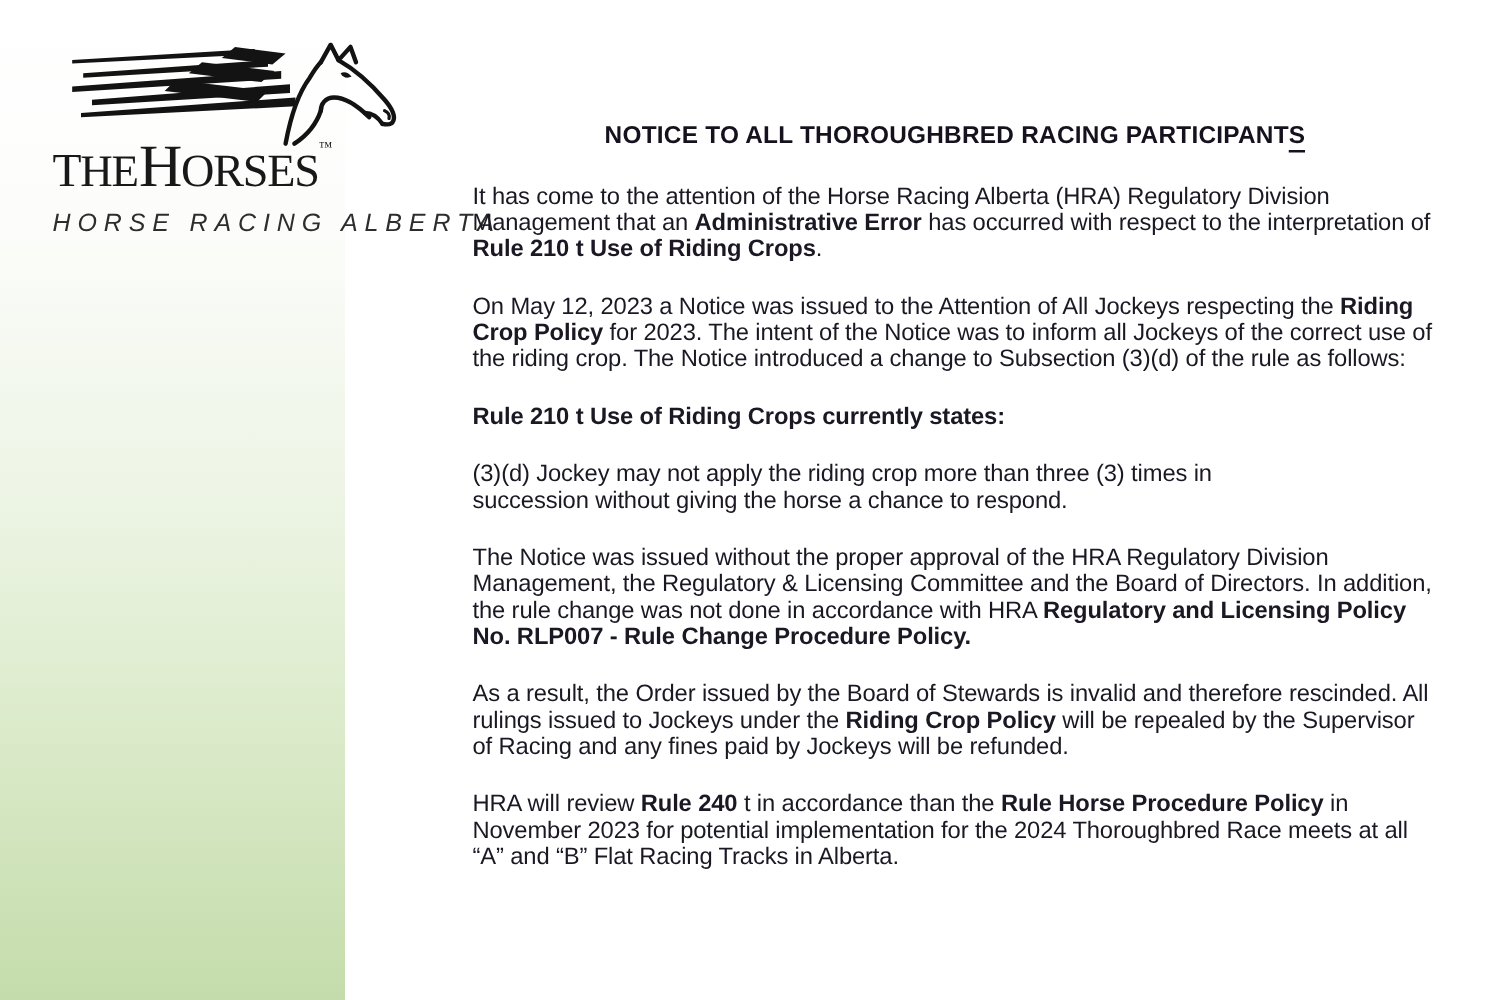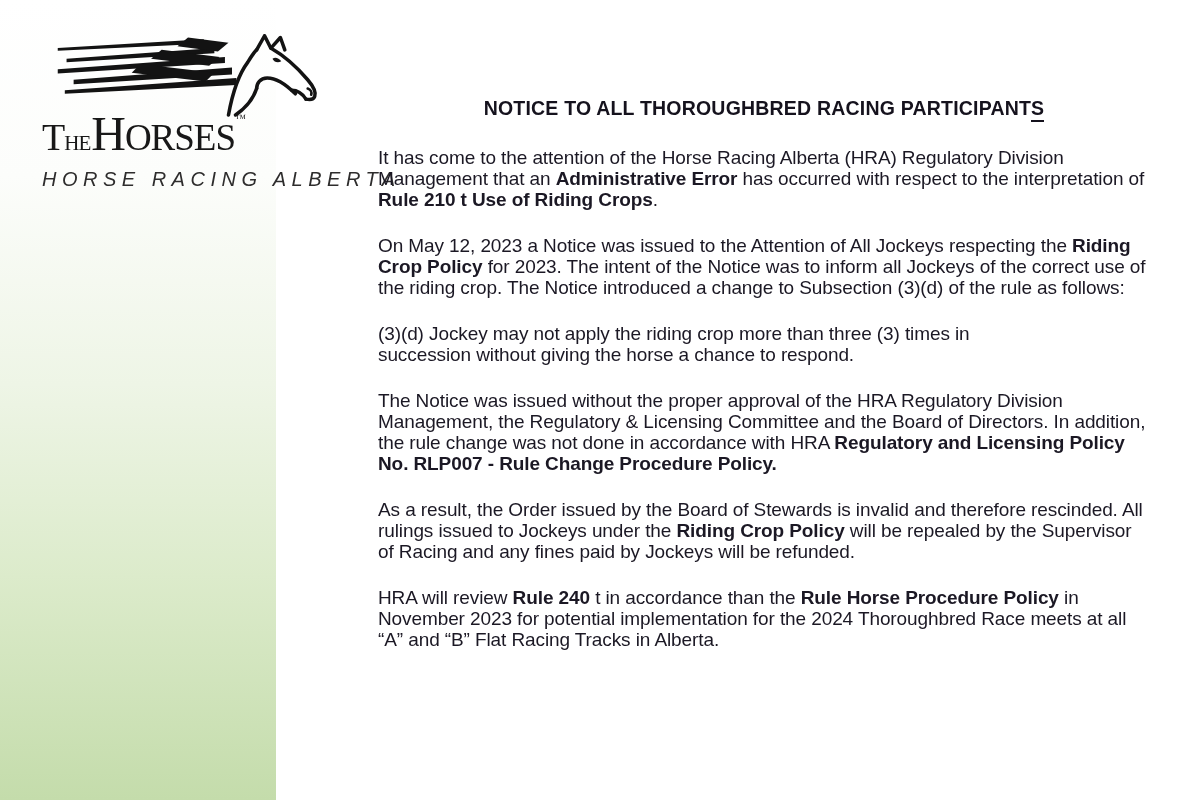--- a/index.html
+++ b/index.html
@@ -21,21 +21,21 @@
   .logo svg{display:block;width:296px;height:88px;}
   .wordmark{
     font-family:"Liberation Serif", serif;
     color:#181818;
     white-space:nowrap;
     line-height:1;
     margin:-12px 0 0 2px;
     letter-spacing:-1px;
   }
   .wm-t1{font-size:38px;}
-  .wm-t2{font-size:21px;}
+  .wm-t2{font-size:36px;}
   .wm-t3{font-size:48px;margin-left:1px;}
   .wm-t4{font-size:37px;}
   .wm-tm{font-size:11px;vertical-align:28px;letter-spacing:0;}
   .logo-subtitle{
     margin:10px 0 0 2px;
     font-style:italic;
     font-size:20px;
     letter-spacing:5.5px;
     color:#2e2d2d;
     white-space:nowrap;
@@ -95,20 +95,21 @@
     </svg>
     <div class="wordmark"><span class="wm-t1">T</span><span class="wm-t2">HE</span><span class="wm-t3">H</span><span class="wm-t4">ORSES</span><span class="wm-tm">™</span></div>
     <div class="logo-subtitle">HORSE RACING ALBERTA</div>
   </div>
 
   <div class="content">
     <h1 class="notice-title"><span>NOTICE TO ALL THOROUGHBRED RACING PARTICIPANT</span><span class="title-underline">S</span></h1>
     <div>
         <p class="para para"><span>It has come to the attention of the Horse Racing Alberta (HRA) Regulatory Division Management that an </span><span class="b">Administrative Error</span><span> has occurred with respect to the interpretation of </span><span class="b">Rule 210 t Use of Riding Crops</span><span>.</span></p>
         <p class="para para"><span>On May 12, 2023 a Notice was issued to the Attention of All Jockeys respecting the </span><span class="b">Riding Crop Policy</span><span> for 2023. The intent of the Notice was to inform all Jockeys of the correct use of the riding crop. The Notice introduced a change to Subsection (3)(d) of the rule as follows:</span></p>
+        <p class="para heading"><span>Rule 210 t Use of Riding Crops currently states:</span></p>
         <p class="para quote"><span>(3)(d) Jockey may not apply the riding crop more than three (3) times in
 succession without giving the horse a chance to respond.</span></p>
         <p class="para para"><span>The Notice was issued without the proper approval of the HRA Regulatory Division Management, the Regulatory &amp; Licensing Committee and the Board of Directors. In addition, the rule change was not done in accordance with HRA </span><span class="b">Regulatory and Licensing Policy No. RLP007 - Rule Change Procedure Policy.</span></p>
         <p class="para para"><span>As a result, the Order issued by the Board of Stewards is invalid and therefore rescinded. All rulings issued to Jockeys under the </span><span class="b">Riding Crop Policy</span><span> will be repealed by the Supervisor of Racing and any fines paid by Jockeys will be refunded.</span></p>
         <p class="para para"><span>HRA will review </span><span class="b">Rule 240</span><span> t in accordance than the </span><span class="b">Rule Horse Procedure Policy</span><span> in November 2023 for potential implementation for the 2024 Thoroughbred Race meets at all “A” and “B” Flat Racing Tracks in Alberta.</span></p>
       </div>
   </div>
 
 </div>
 

